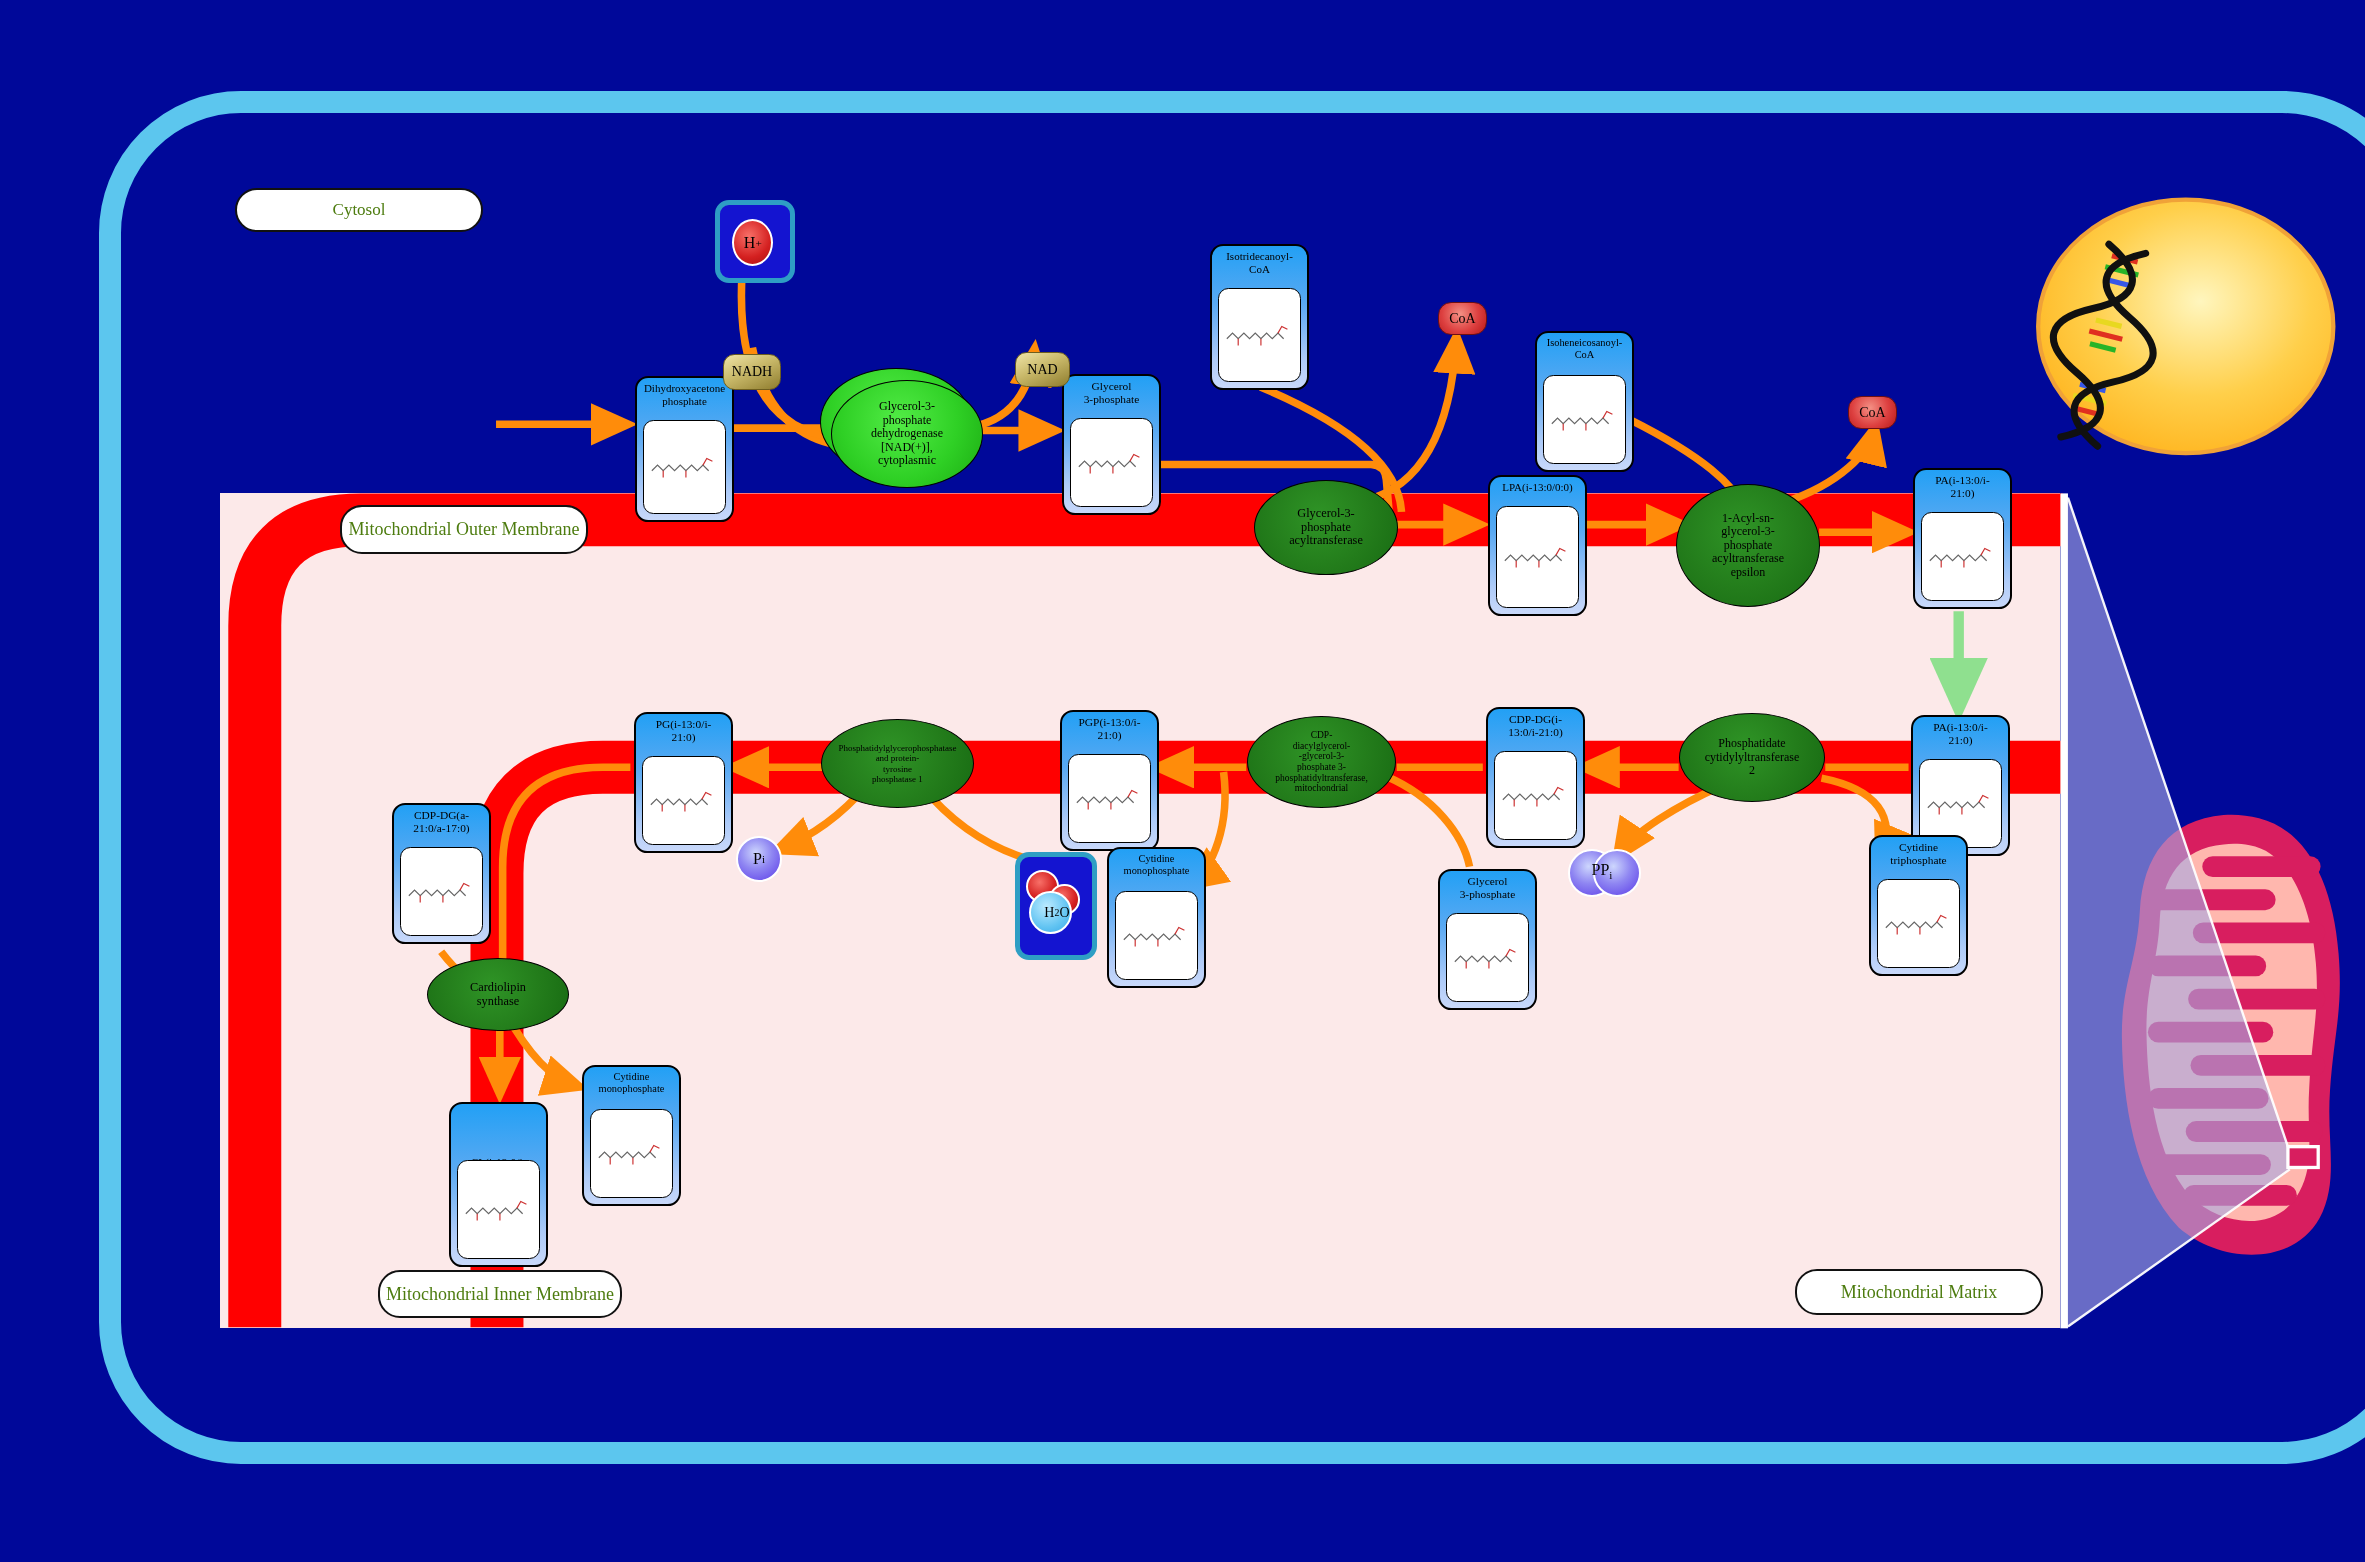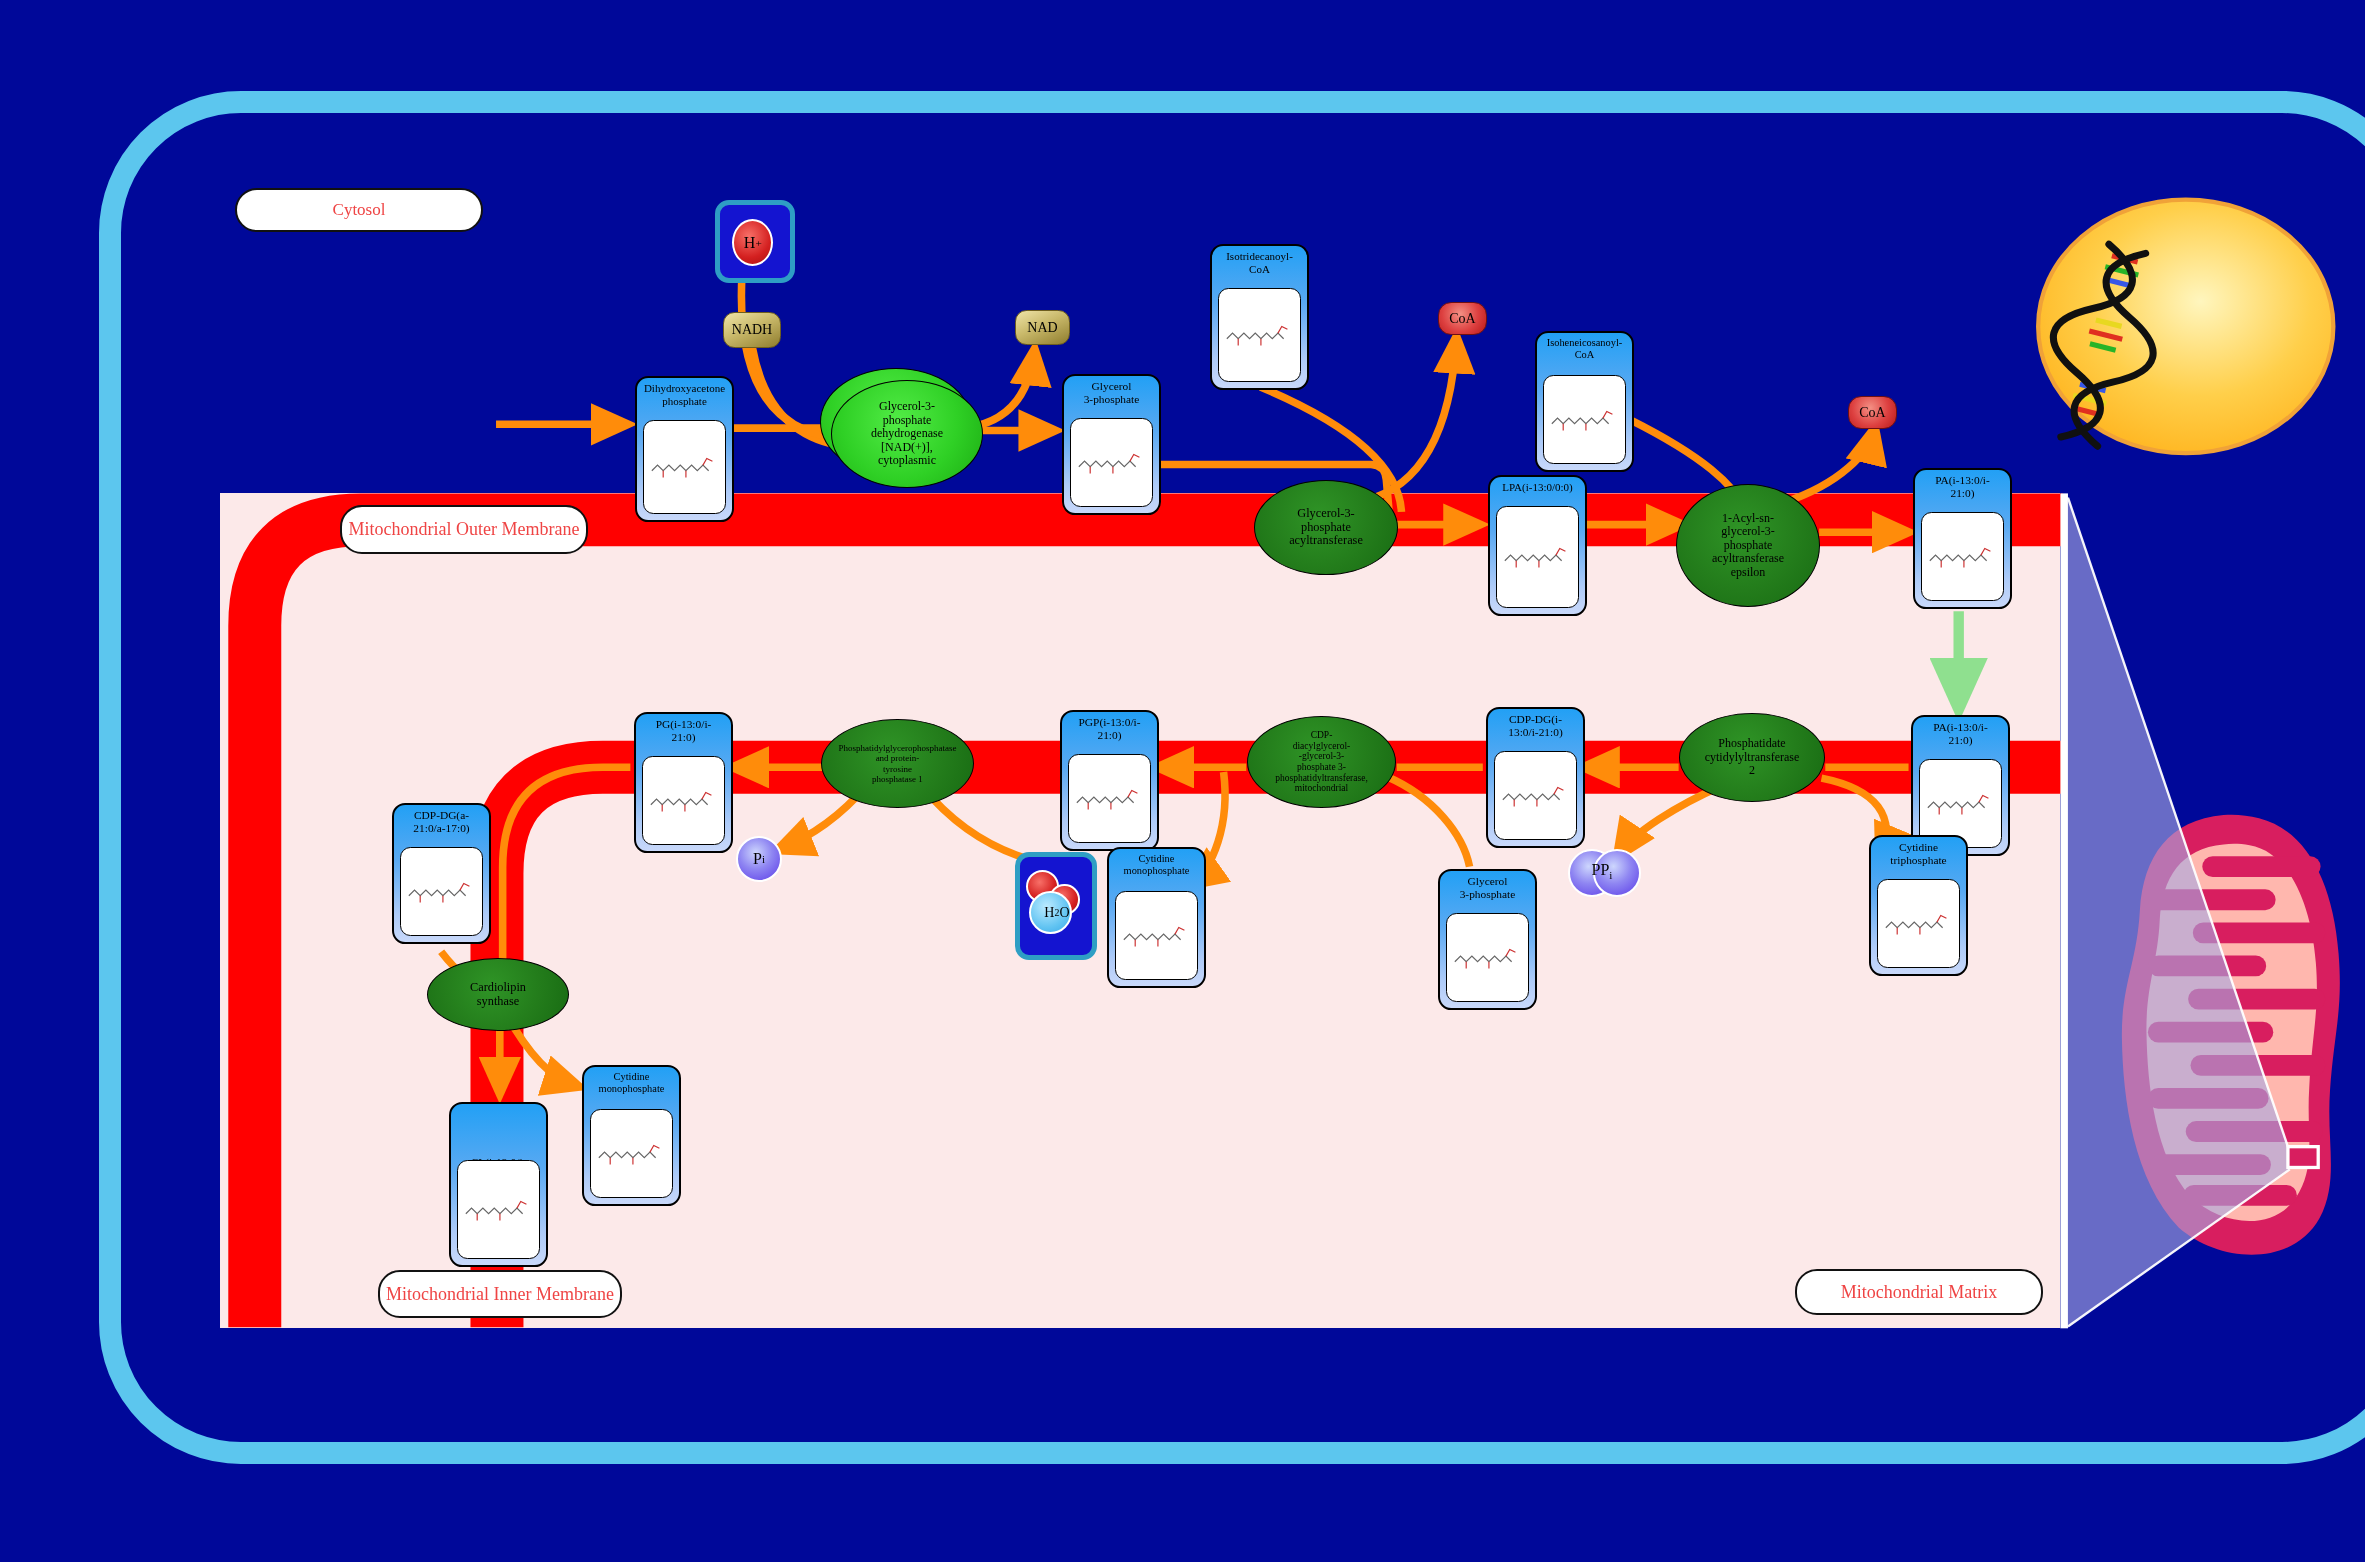--- a/index.html
+++ b/index.html
@@ -8,21 +8,21 @@
   
   #cell{position:absolute;left:99px;top:91px;width:2281px;height:1329px;
         border:22px solid #5CC6EE;border-radius:142px;background:transparent;}
   
   #pink{position:absolute;left:220px;top:493px;width:1840px;height:835px;background:#FCE9E9;}
   svg.layer{position:absolute;left:0;top:0;z-index:5;}
   #nodes{position:absolute;left:0;top:0;width:100%;height:100%;z-index:10;}
   
   .pill{position:absolute;background:#fff;border:2.8px solid #111;border-radius:22px;
         display:flex;align-items:center;justify-content:center;text-align:left;
-        font-size:19px;color:#ef4444;white-space:pre-line;line-height:1.15;z-index:12;}
+        font-size:19px;color:#4d7c0f;white-space:pre-line;line-height:1.15;z-index:12;}
   #pill-cytosol{left:235px;top:188px;width:244px;height:40px;font-size:17px;}
   #pill-outer{left:340px;top:505px;width:244px;height:45px;font-size:18px;}
   #pill-ims{left:341px;top:565px;width:242px;height:60px;font-size:18px;}
   #pill-inner{left:378px;top:1270px;width:240px;height:44px;font-size:18px;}
   #pill-matrix{left:1795px;top:1269px;width:244px;height:42px;font-size:18px;}
   
   .mbox{position:absolute;border:2.4px solid #000;border-radius:13.2px;
         background:linear-gradient(to bottom,#22A0F5 0%,#59A9F2 40%,#AECBF8 80%,#C8D8FA 100%);
         z-index:11;}
   .mtitle{position:absolute;left:0;right:0;top:3.8px;text-align:center;color:#000;
@@ -35,21 +35,21 @@
        display:flex;align-items:center;justify-content:center;text-align:center;
        color:#000;white-space:pre-line;line-height:1.12;z-index:11;}
   .enz.bright{background:radial-gradient(circle at 45% 38%,#52EC46 0%,#2FD025 55%,#1BAA12 100%);}
   .enz.back{z-index:10;}
   .proc{position:absolute;border:1.9px solid #000;border-radius:50%;
         background:radial-gradient(circle at 42% 38%,#A8F7E6 0%,#52DCC6 55%,#2EC5AE 100%);
         display:flex;align-items:center;justify-content:center;font-size:16px;color:#000;z-index:11;}
   
   .cfpill{position:absolute;border-radius:11.4px;display:flex;align-items:center;justify-content:center;
           color:#000;z-index:11;font-size:14px;}
-  .tan{background:linear-gradient(155deg,#EFE4A8 0%,#C9B96A 45%,#8F7D2E 100%);border:1.4px solid #6e5e1e;}
+  .tan{background:linear-gradient(155deg,#EFE4A8 0%,#C9B96A 45%,#8F7D2E 100%);border:1.4px solid #6e5e1e;margin-top:42px;}
   .red{background:radial-gradient(circle at 45% 35%,#F49084 0%,#DD4040 55%,#B81818 100%);border:1.4px solid #701010;border-radius:13.2px;}
   
   .tile{position:absolute;background:#1414D0;border:5.2px solid #2E9EC4;border-radius:14px;z-index:11;}
   .ball{position:absolute;border-radius:50%;display:flex;align-items:center;justify-content:center;}
   .ball.red{background:radial-gradient(circle at 40% 35%,#F87068 0%,#D42020 60%,#A80F0F 100%);border:2.8px solid #fff;}
   .ball.blue{background:radial-gradient(circle at 40% 35%,#BDEBFF 0%,#62C4F2 60%,#38A8E8 100%);border:2.8px solid #fff;}
   .pcirc{position:absolute;border-radius:50%;border:2.8px solid #fff;z-index:11;
          background:radial-gradient(circle at 42% 35%,#CDD6FD 0%,#8F86F2 45%,#5A3AE8 100%);
          display:flex;align-items:center;justify-content:center;font-size:16px;color:#000;}
   .ppig{position:absolute;z-index:11;}

